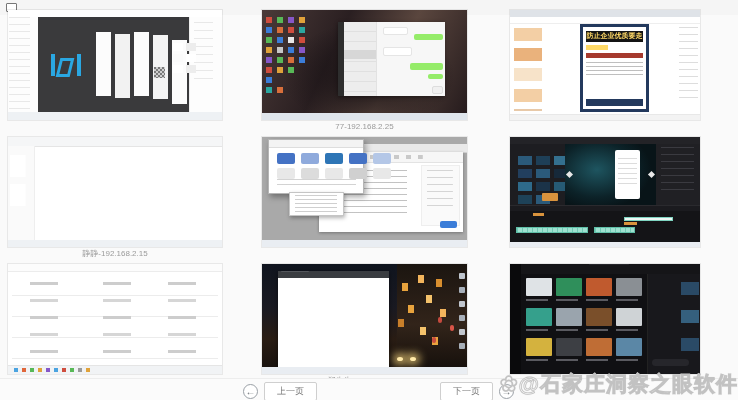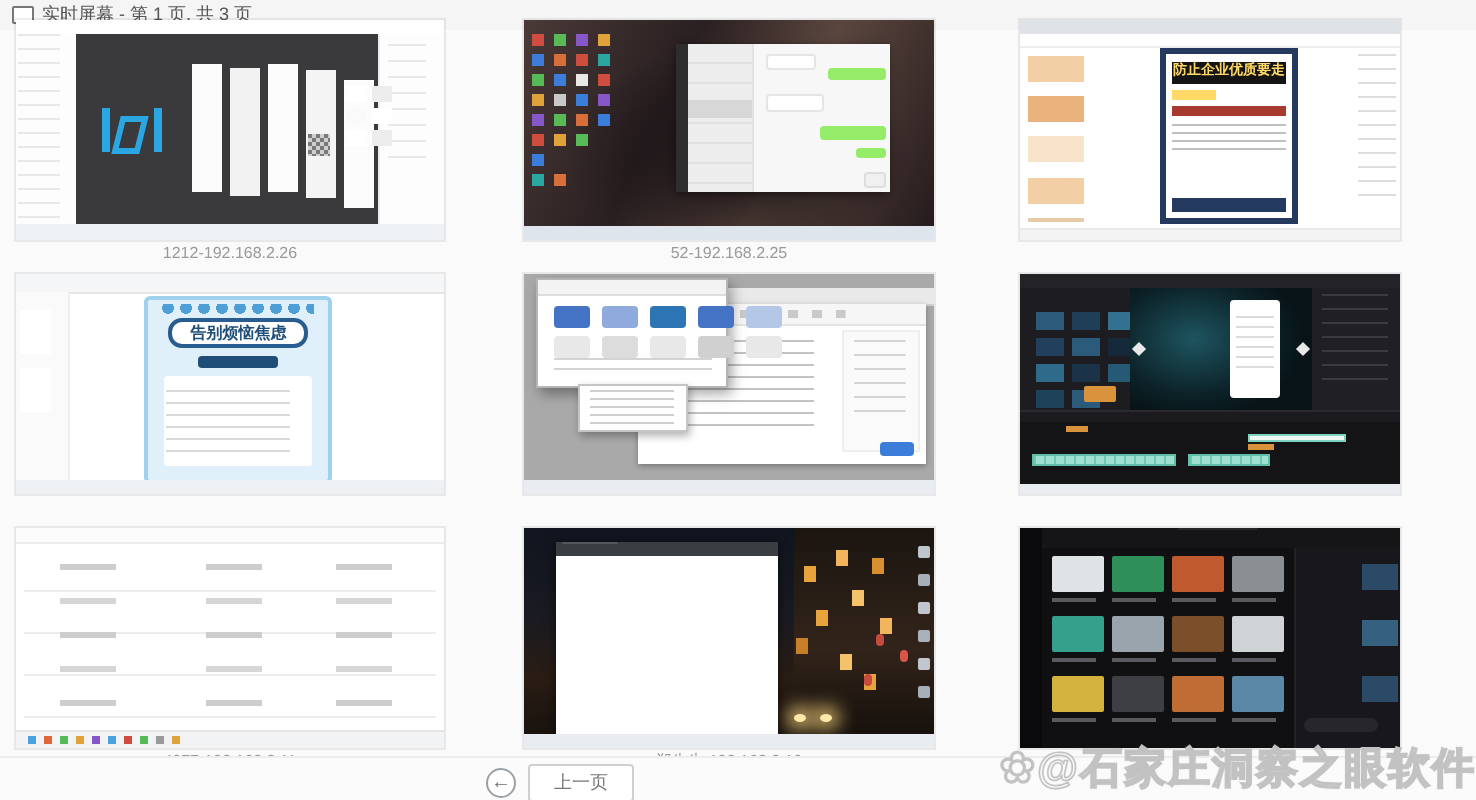--- a/index.html
+++ b/index.html
@@ -205,57 +205,55 @@
   
   .wmark{position:absolute;right:0;bottom:2px;z-index:10;font-size:21px;font-weight:bold;letter-spacing:1px;
     color:rgba(255,255,255,.9);-webkit-text-stroke:0.8px #c2c2c2;text-shadow:0 0 1px rgba(160,160,160,.6);
     white-space:nowrap;pointer-events:none;margin-left:48px;}
 </style>
 </head>
 <body>
 
 <div class="titlebar">
   <span class="mon-icon"></span>
-  <span>实时屏幕 - 第 1 页, 共 3 页</span>
 </div>
 
 <div class="cell col1 row1">
   <div class="shot t1">
     <div class="top"></div>
     <div class="sidel"></div>
     <div class="canvas"></div>
     <div class="panelr"></div>
     <div class="logo"></div>
     <div class="frames"></div>
     <div class="cards"></div>
     <div class="qr"></div>
     <div class="task"></div>
   </div>
-  <div class="cap">1212-192.168.2.26</div>
 </div>
 
 <div class="cell col2 row1">
   <div class="shot t2">
     <div class="icons"></div>
     <div class="wx">
       <div class="wxnav"></div>
       <div class="wxlist"></div>
       <div class="wxsel"></div>
       <div class="wxchat">
         <div class="bw1"></div>
         <div class="bg1"></div>
         <div class="bw2"></div>
         <div class="bg2"></div>
         <div class="bg3"></div>
         <div class="send"></div>
       </div>
     </div>
     <div class="task"></div>
   </div>
-  <div class="cap">52-192.168.2.25</div>
+  <div class="cap">77-192.168.2.25</div>
 </div>
 
 <div class="cell col3 row1">
   <div class="shot t3">
     <div class="tabs"></div>
     <div class="tb"></div>
     <div class="side"></div>
     <div class="poster">
       <div class="banner">防止企业优质要走</div>
       <div class="stripy"></div>
@@ -265,28 +263,23 @@
     </div>
     <div class="rtool"></div>
     <div class="task"></div>
   </div>
 </div>
 
 <div class="cell col1 row2">
   <div class="shot t4">
     <div class="tb"></div>
     <div class="lpane"></div>
-    <div class="card">
-      <div class="scallop"></div>
-      <div class="ribbon">告别烦恼焦虑</div>
-      <div class="subr"></div>
-      <div class="paper"></div>
-    </div>
-    <div class="task"></div>
-  </div>
+    <div class="task"></div>
+  </div>
+  <div class="cap">静静-192.168.2.15</div>
 </div>
 
 <div class="cell col2 row2">
   <div class="shot t5">
     <div class="hdr"></div>
     <div class="main">
       <div class="mtb"></div>
       <div class="mtxt"></div>
       <div class="mright"></div>
       <div class="okbtn"></div>
@@ -368,15 +361,19 @@
     </div>
   </div>
   <div class="cap"></div>
 </div>
 
 <div class="footer">
   <div class="navgrp nav-left">
     <div class="circ">←</div>
     <button class="pgbtn">上一页</button>
   </div>
+  <div class="navgrp nav-right">
+    <button class="pgbtn">下一页</button>
+    <div class="circ">→</div>
+  </div>
 </div>
 
 <div class="wmark"><span>✿</span><span>@石家庄洞察之眼软件</span></div>
 
 </body></html>

